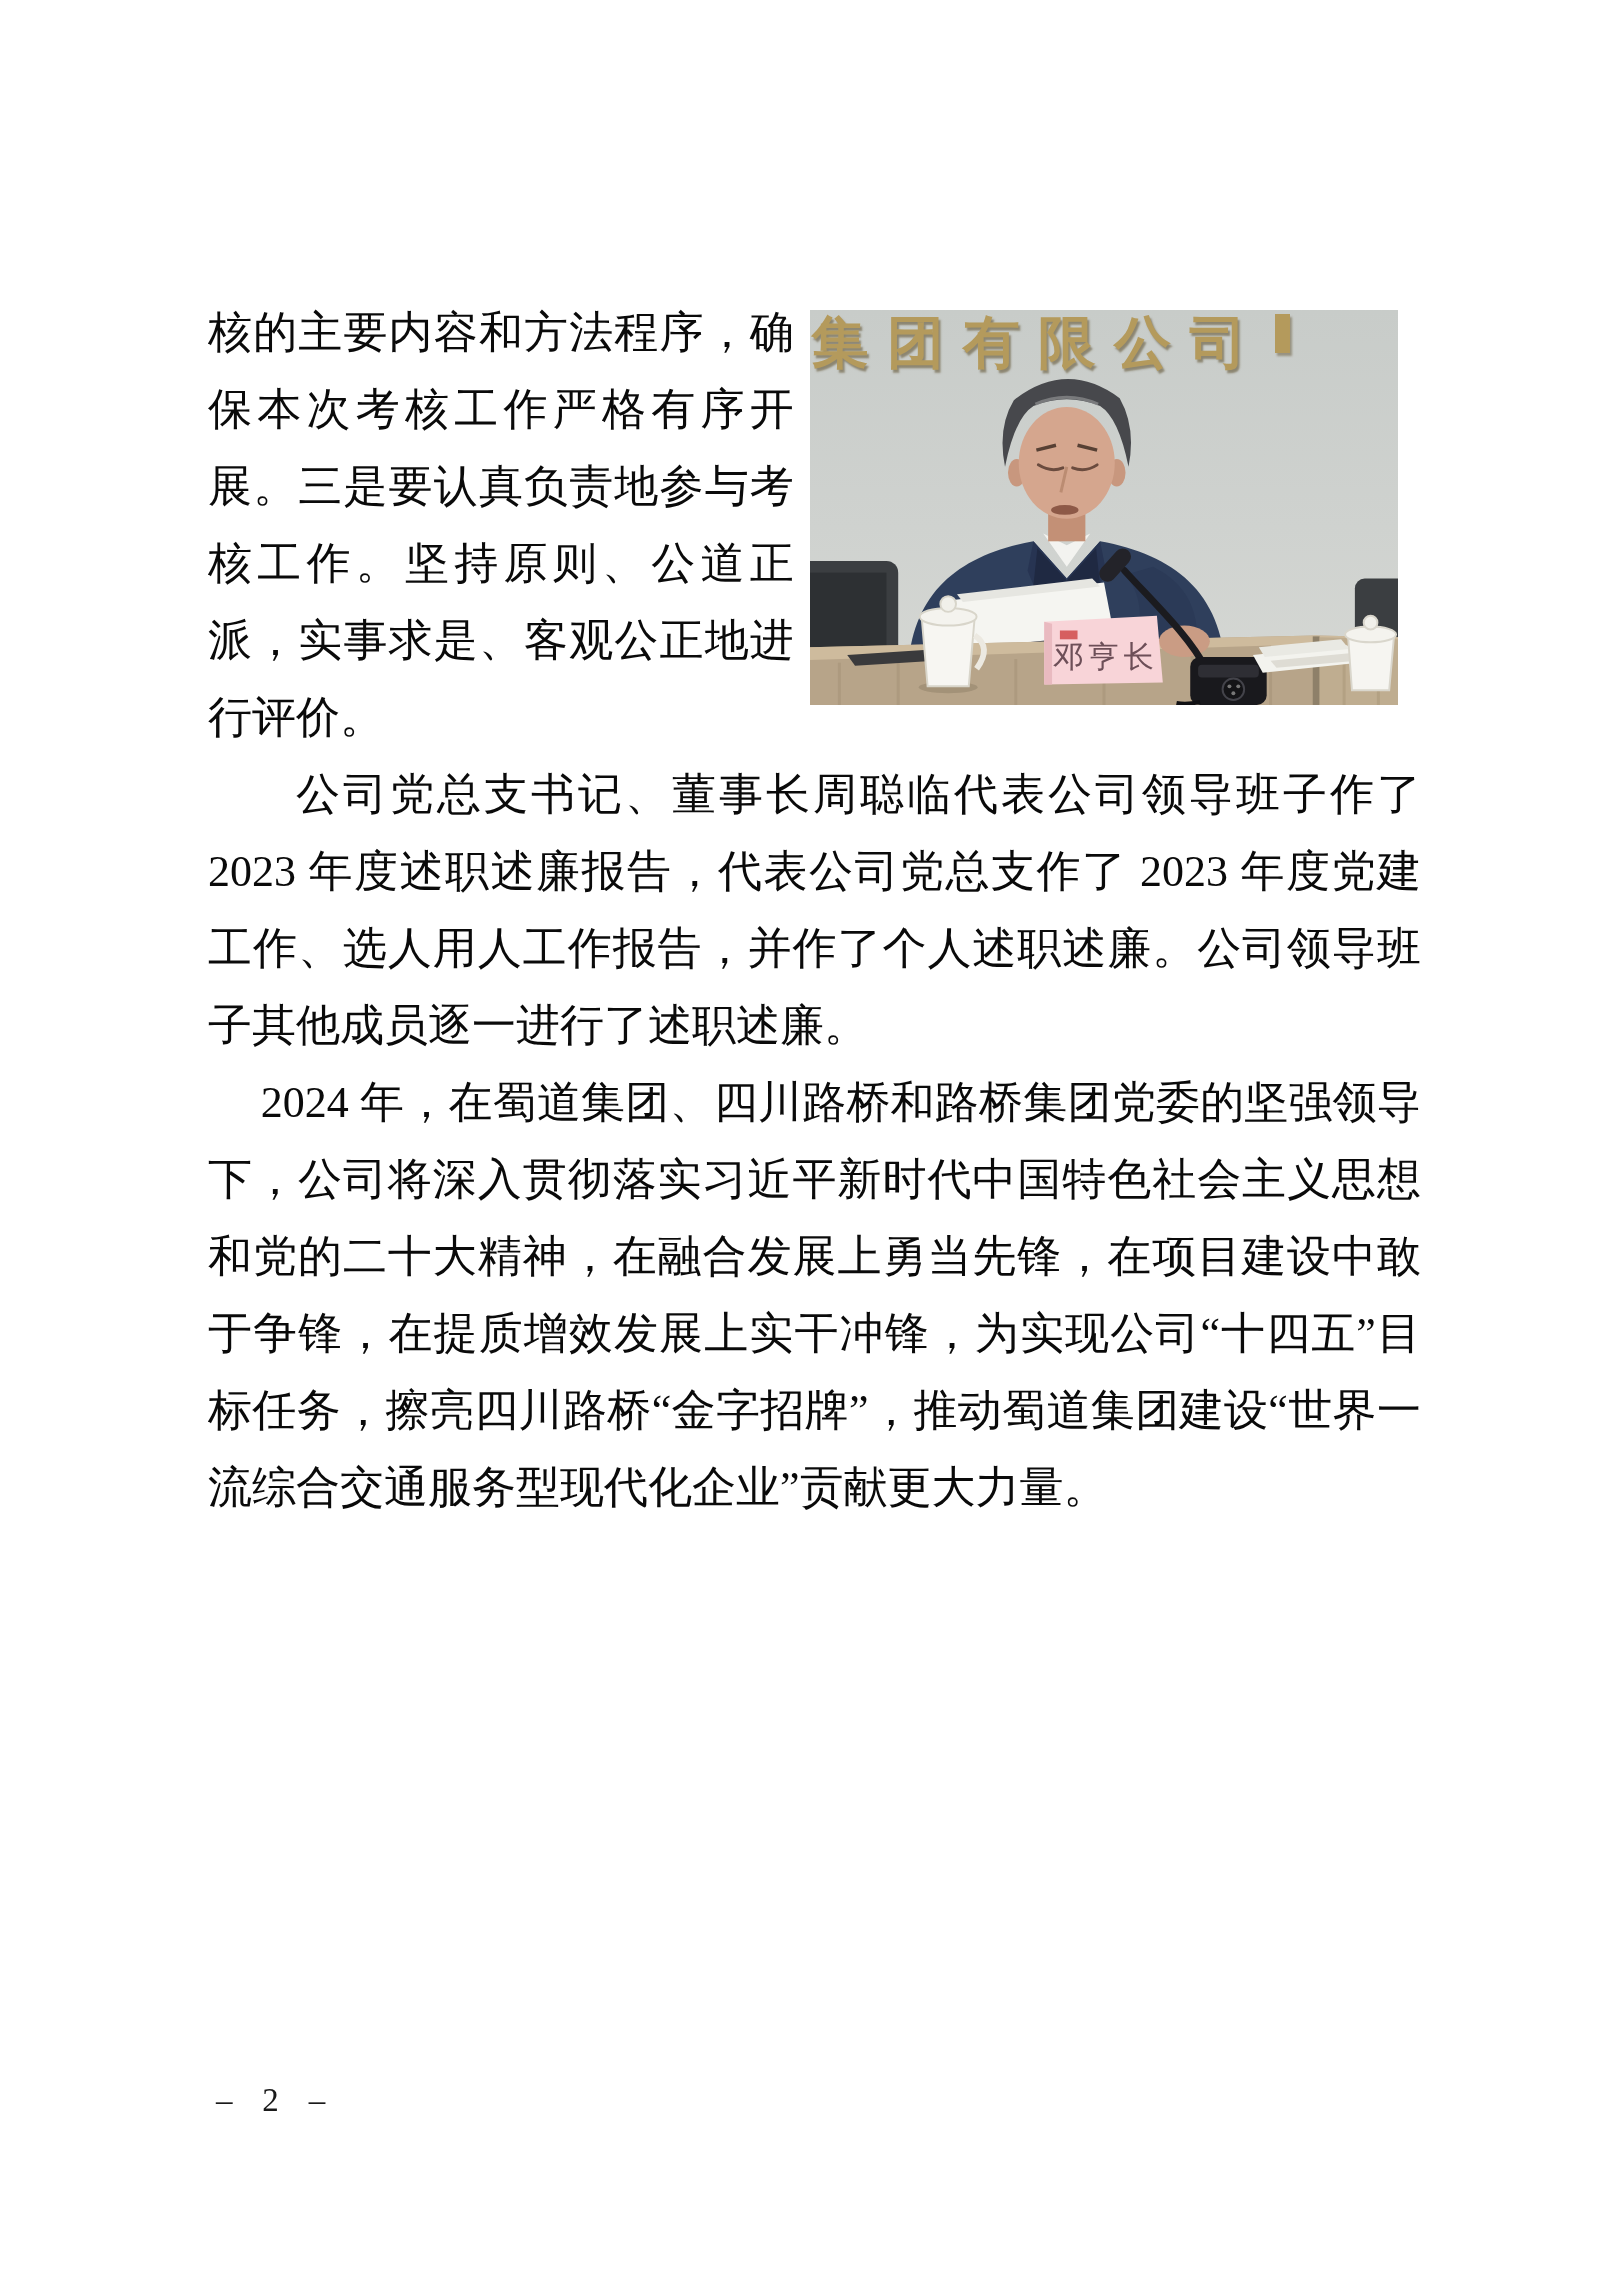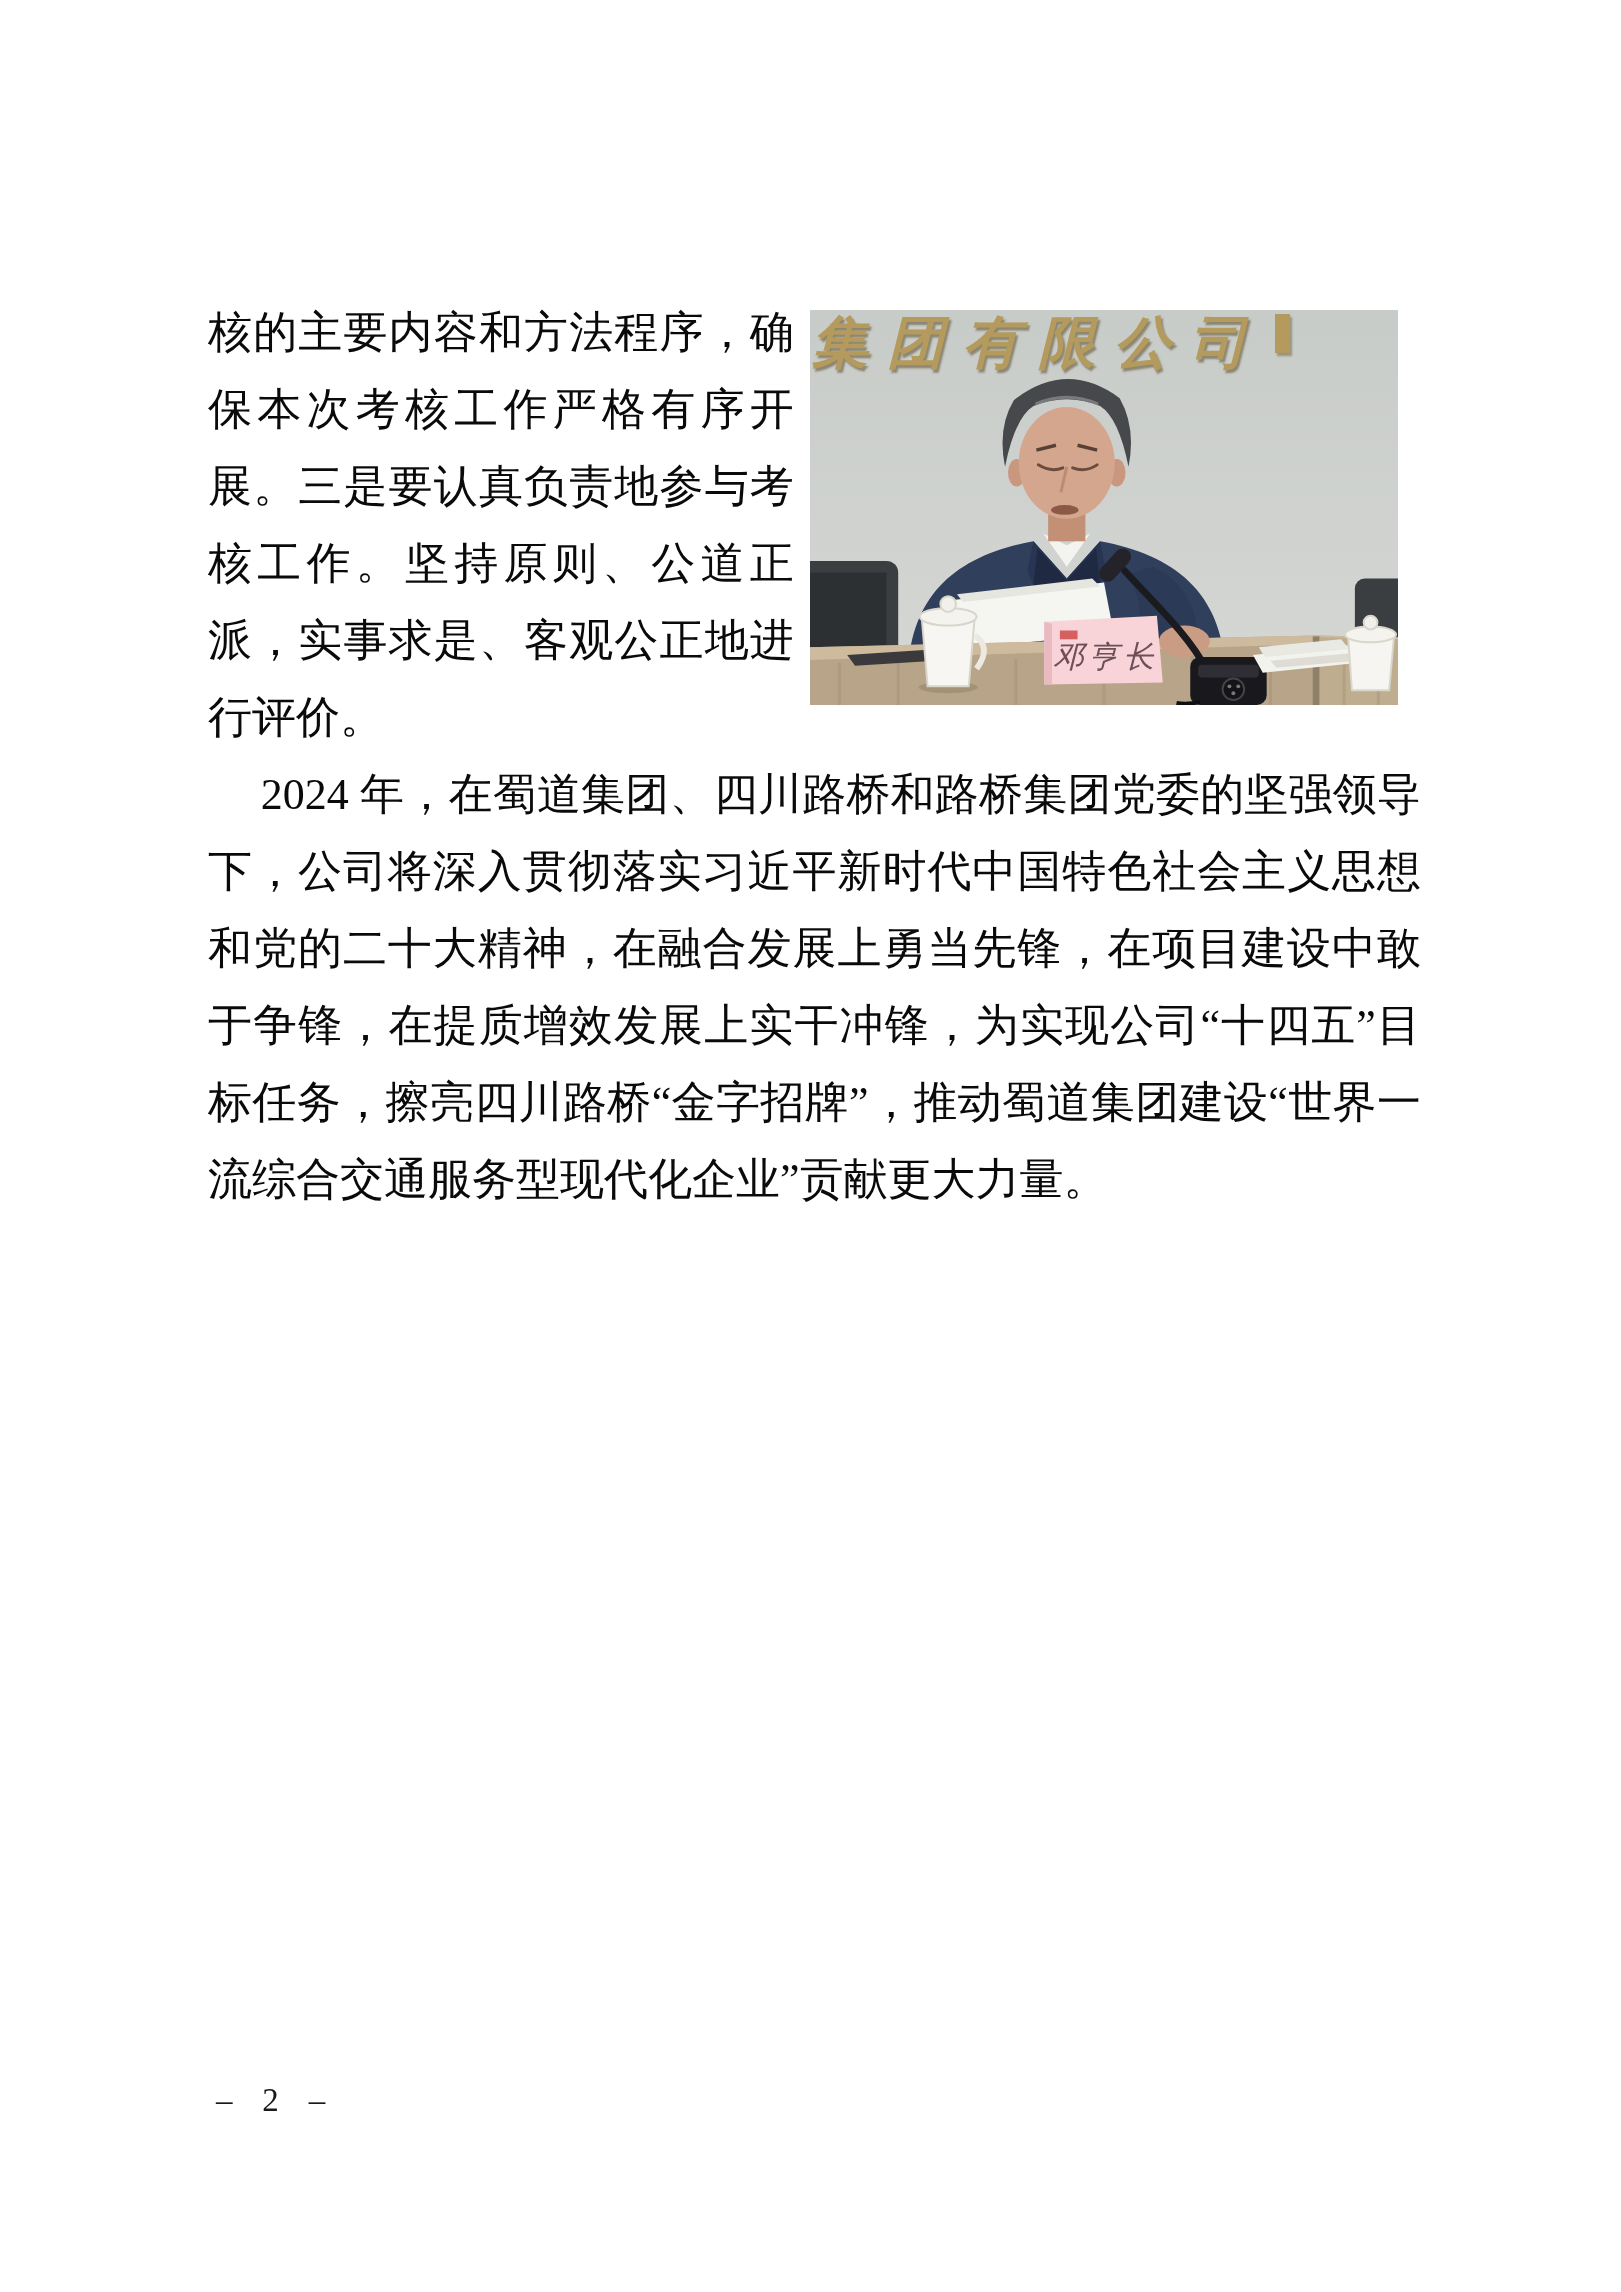--- a/index.html
+++ b/index.html
@@ -14,21 +14,20 @@
     color:#0a0a0a;letter-spacing:0;
   }
   .para{margin:0;padding:0;}
   .ind0{text-indent:0;}
   .ind2{text-indent:2em;}
   .ind12{text-indent:1.2em;}
   .photo-float{
     float:right;width:588px;height:395px;margin:15.7px 23.5px 0 15.7px;
     position:relative;overflow:hidden;display:block;
     background:linear-gradient(180deg,#c8ccc9 0%,#cfd2cf 55%,#d6d8d4 100%);
-    font-style:italic;
   }
   .wall-sign{
     position:absolute;top:-5.9px;left:2px;white-space:nowrap;
     font-size:57px;font-weight:bold;color:#b49a5c;letter-spacing:18.6px;
     text-shadow:2px 2.9px 2px rgba(90,75,40,0.55);
     font-family:"Liberation Serif","DejaVu Serif",serif;
   }
   .sign-frag{position:absolute;top:3.9px;left:465px;width:15.7px;height:39px;background:#b49a5c;box-shadow:2px 2.9px 2px rgba(90,75,40,0.45);}
   .scene{position:absolute;left:0;top:0;}
   .page-number{
@@ -128,18 +127,19 @@
           <g>
             <path d="M549,332 h47 l-5,56 h-38 z" fill="#f6f5f1" stroke="#d9d6cc" stroke-width="2"></path>
             <ellipse cx="572" cy="331" rx="26" ry="8" fill="#f4f3ee" stroke="#d9d6cc" stroke-width="2"></ellipse>
             <circle cx="572" cy="319" r="7" fill="#f1f0ea" stroke="#d9d6cc" stroke-width="2"></circle>
           </g>
         </svg>
       </span>
       <span>核的主要内容和方法程序，确保本次考核工作严格有序开展。三是要认真负责地参与考核工作。坚持原则、公道正派，实事求是、客观公正地进行评价。</span>
     </p>
 
+    <p class="para ind2">公司党总支书记、董事长周聪临代表公司领导班子作了 2023 年度述职述廉报告，代表公司党总支作了 2023 年度党建工作、选人用人工作报告，并作了个人述职述廉。公司领导班子其他成员逐一进行了述职述廉。</p>
     <p class="para ind12">2024 年，在蜀道集团、四川路桥和路桥集团党委的坚强领导下，公司将深入贯彻落实习近平新时代中国特色社会主义思想和党的二十大精神，在融合发展上勇当先锋，在项目建设中敢于争锋，在提质增效发展上实干冲锋，为实现公司“十四五”目标任务，擦亮四川路桥“金字招牌”，推动蜀道集团建设“世界一流综合交通服务型现代化企业”贡献更大力量。</p>
   </div>
 
   <div class="page-number">– 2 –</div>
 </div>
 
 
 </body></html>

